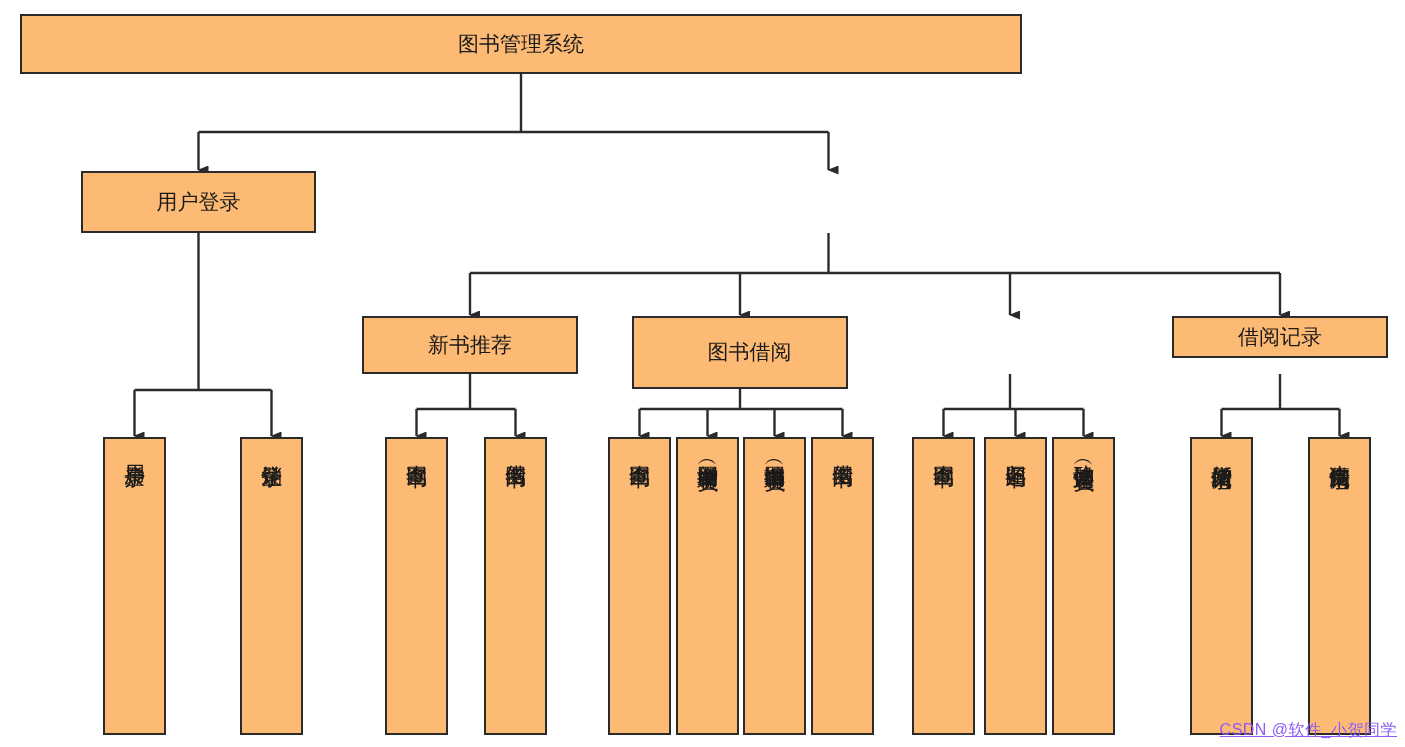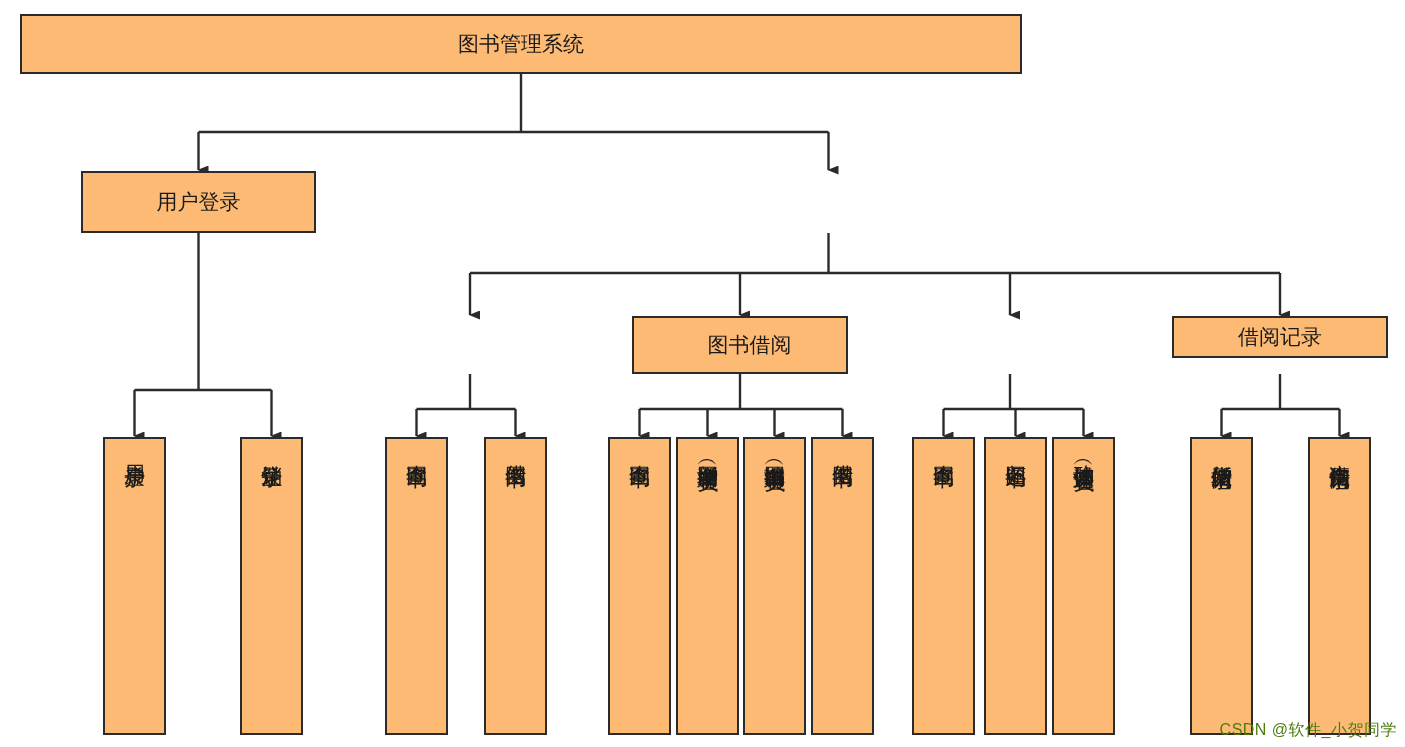--- a/index.html
+++ b/index.html
@@ -53,23 +53,24 @@
     writing-mode: vertical-rl;
     text-orientation: upright;
     font-size: 21px;
     letter-spacing: 1px;
   }
   .watermark {
     position: absolute;
     right: 8px;
     bottom: 6px;
     font-size: 16px;
-    color: #4d7c0f;
+    color: #8b5cf6;
     letter-spacing: 0.5px;
     white-space: nowrap;
+    text-decoration: underline;
   }
 </style>
 </head>
 <body>
 
 <div id="canvas">
 
   <svg id="wires" viewBox="0 0 1405 747" xmlns="http://www.w3.org/2000/svg">
     <defs>
       <marker id="arrow" markerWidth="9" markerHeight="11" refX="4.5" refY="10" orient="auto" markerUnits="userSpaceOnUse">
@@ -112,21 +113,24 @@
         <line x1="1339.5" y1="409" x2="1339.5" y2="436" marker-end="url(#arrow)"></line>
       </g>
   </svg>
 
   <div class="node horiz" style="left: 20px; top: 14px; width: 1002px; height: 60px;">
       <span class="label">图书管理系统</span>
     </div>
     <div class="node horiz" style="left: 81px; top: 171px; width: 235px; height: 62px;">
       <span class="label">用户登录</span>
     </div>
-    <div class="node horiz" style="left: 632px; top: 316px; width: 216px; height: 58px; padding-left: 19px;">
+    <div class="node horiz" style="left: 362px; top: 316px; width: 216px; height: 58px;">
+      <span class="label">新书推荐</span>
+    </div>
+    <div class="node horiz" style="left: 632px; top: 316px; width: 216px; height: 73px; padding-left: 19px;">
       <span class="label">图书借阅</span>
     </div>
     <div class="node horiz" style="left: 1172px; top: 316px; width: 216px; height: 42px;">
       <span class="label">借阅记录</span>
     </div>
     <div class="node vert" style="left: 103px; top: 437px; width: 63px; height: 298px;">
       <span class="label">用户登录</span>
     </div>
     <div class="node vert" style="left: 240px; top: 437px; width: 63px; height: 298px;">
       <span class="label">注销登录</span>

